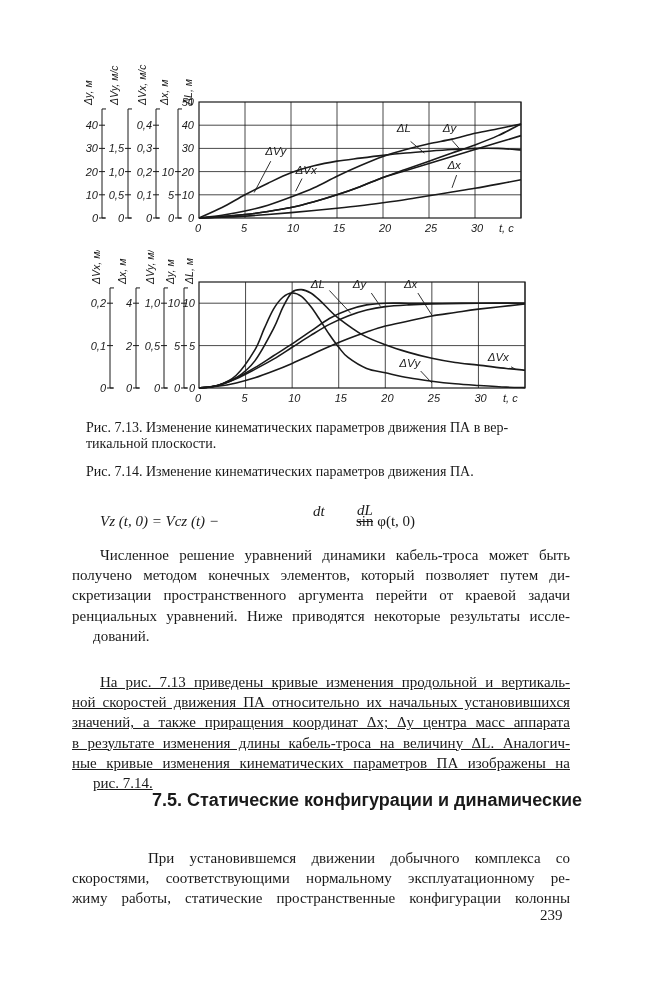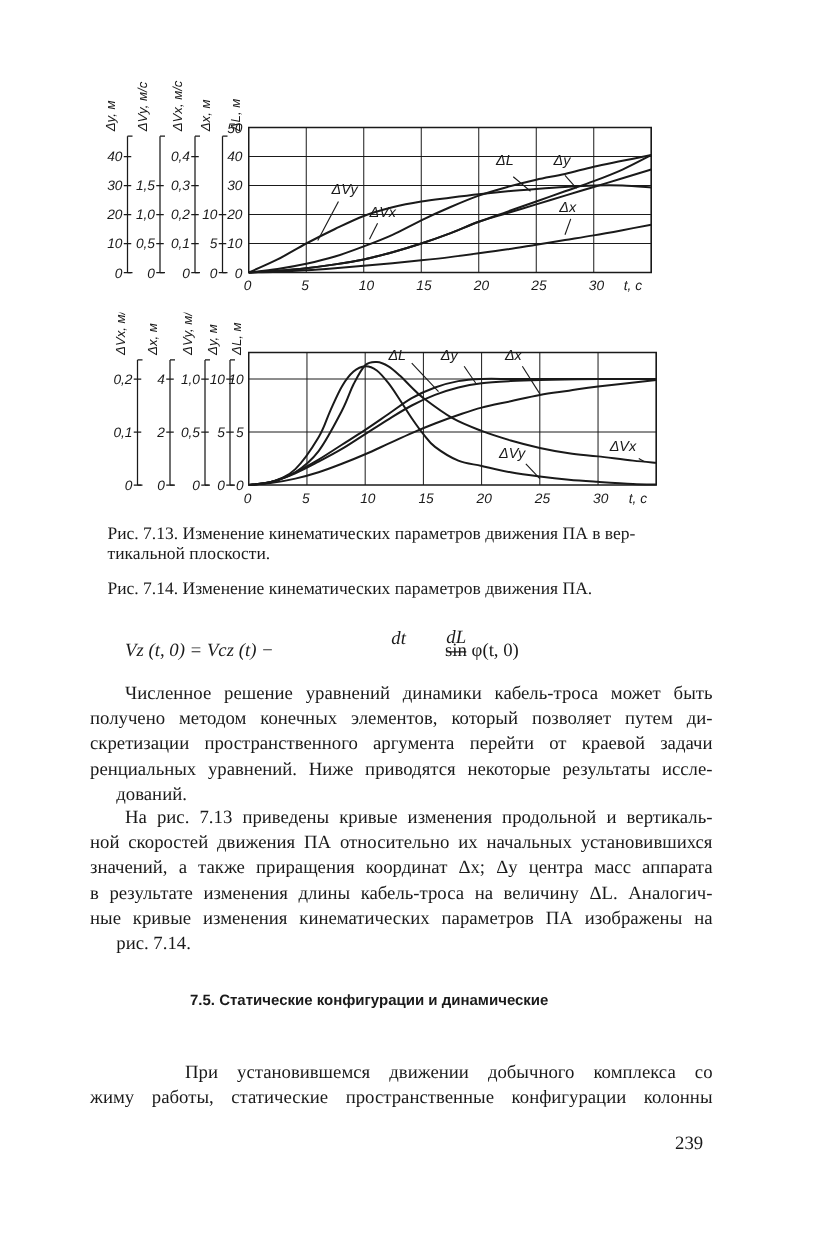--- a/index.html
+++ b/index.html
@@ -13,23 +13,23 @@
   #cap2 { top: 464px; }
   .formula { position: absolute; left: 100px; top: 505px; height: 40px; font-size: 15px; font-style: italic; }
   .formula span { position: absolute; white-space: nowrap; }
   .frac { position: absolute; left: 213px; top: -4px; width: 34px; text-align: center; }
   .frac .num { display: block; border-bottom: 1px solid #1a1a1a; padding-bottom: 1px; line-height: 19px; margin-left: 44px; }
   .frac .den { display: block; line-height: 20px; font-style: italic; }
   .para { position: absolute; left: 72px; width: 498px; font-size: 15px; line-height: 20.2px; text-align: justify; }
   .para .line { display: block; text-align: justify; text-align-last: justify; white-space: nowrap; height: 20.2px; }
   .para .line.last { text-align-last: left; margin-left: 21px; }
   #p1 { top: 545px; }
-  #p2 { top: 644px; }
+  #p2 { top: 672px; text-decoration: underline; }
   #p3 { top: 848px; }
-  .heading { position: absolute; left: 152px; top: 791px; font-family: "Liberation Sans", "DejaVu Sans", sans-serif; font-weight: bold; font-size: 12px; line-height: 19px; }
+  .heading { position: absolute; left: 152px; top: 791px; font-family: "Liberation Sans", "DejaVu Sans", sans-serif; font-weight: bold; font-size: 18px; line-height: 19px; }
   .pagenum { position: absolute; left: 540px; top: 907px; font-size: 15px; }
 </style>
 </head>
 <body>
 
 <svg id="chart1" class="chart" width="650" height="190" viewBox="0 0 650 190">
     <rect x="199" y="47" width="322" height="116" fill="none" stroke="#1a1a1a" stroke-width="1.2"></rect>
     <text x="195" y="177" font-size="11">0</text>
     <line x1="245" y1="47" x2="245" y2="163" stroke="#1a1a1a" stroke-width="0.8"></line>
     <text x="241" y="177" font-size="11">5</text>
@@ -233,16 +233,17 @@
   <span class="line">ные кривые изменения кинематических параметров ПА изображены на</span>
   <span class="line last">рис. 7.14.</span>
 </div>
 
 <div class="heading">
   <div>7.5. Статические конфигурации и динамические</div>
 </div>
 
 <div id="p3" class="para">
   <span class="line" style="padding-left:76px;">При установившемся движении добычного комплекса со</span>
+  <span class="line">скоростями, соответствующими нормальному эксплуатационному ре-</span>
   <span class="line">жиму работы, статические пространственные конфигурации колонны</span>
 </div>
 
 <div class="pagenum">239</div>
 
 </body></html>

